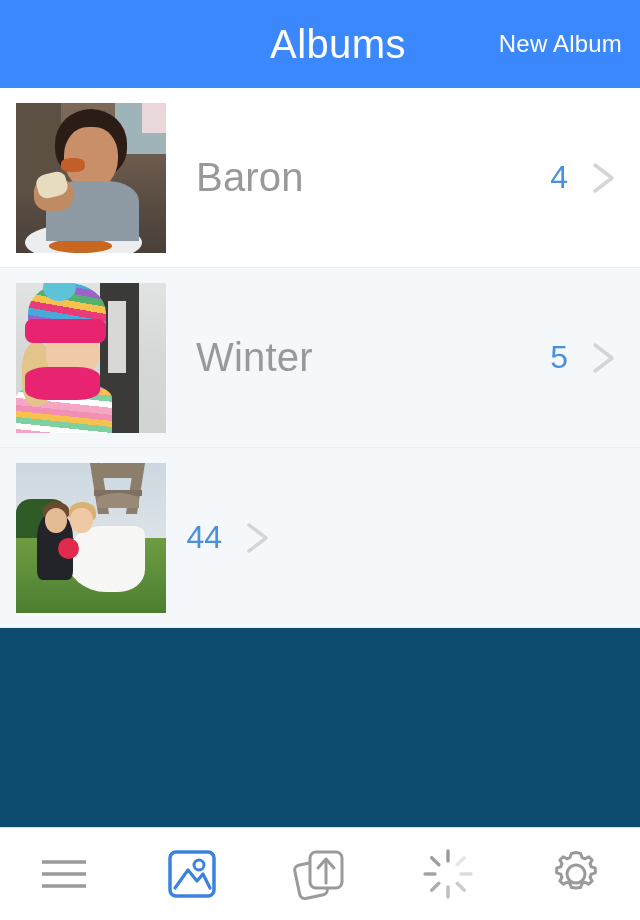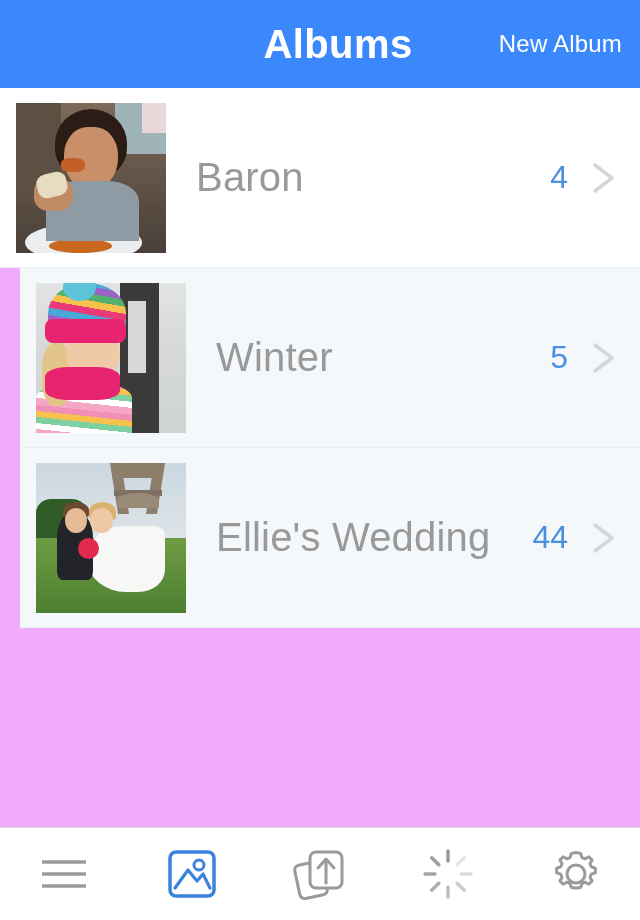--- a/index.html
+++ b/index.html
@@ -31,56 +31,55 @@
     display: block;
   }
   .header-title {
     position: absolute;
     left: 0;
     right: 0;
     top: 20px;
     text-align: center;
     color: #ffffff;
     font-size: 40px;
-    font-weight: 700;
+    font-weight: 400;
     letter-spacing: 0.4px;
     line-height: 48px;
     padding-left: 36px;
   }
   .header-action {
     position: absolute;
     right: 18px;
     top: 23px;
     color: #ffffff;
     font-size: 24px;
     font-weight: 400;
     letter-spacing: 0.2px;
     line-height: 42px;
     cursor: pointer;
   }
 
   
   .list {
     flex: 1 1 auto;
     overflow: hidden;
-    background: #f0abfc;
+    background: #0c4a6e;
   }
   .row {
     position: relative;
     height: 180px;
     display: flex;
     align-items: center;
     box-sizing: border-box;
     background: #ffffff;
     border-bottom: 1px solid #e9eef2;
     cursor: pointer;
   }
   .row.alt {
     background: #f4f8fb;
-    margin-left: 20px;
   }
   .thumb {
     width: 150px;
     height: 150px;
     margin-left: 16px;
     flex: 0 0 150px;
     position: relative;
     overflow: hidden;
     background: #cfd6db;
   }
@@ -265,21 +264,20 @@
         <div class="ph trees"></div>
           <div class="ph grass"></div>
         <div class="ph dress"></div>
         <div class="ph groom"></div>
           <div class="ph ghair"></div>
           <div class="ph gface"></div>
         <div class="ph bhair"></div>
           <div class="ph bface"></div>
         <div class="ph bouq"></div>
       </div>
-      <div class="row-title">Ellie's Wedding</div>
       <div class="row-count">44</div>
       <div class="chevron">
         <svg width="34" height="40" viewBox="0 0 34 40">
             <polyline points="9,7 26,20 9,33" fill="none" stroke="#d2d6d9" stroke-width="3.5" stroke-linecap="round" stroke-linejoin="round"></polyline>
           </svg>
       </div>
     </div>
 
   </div>
 

